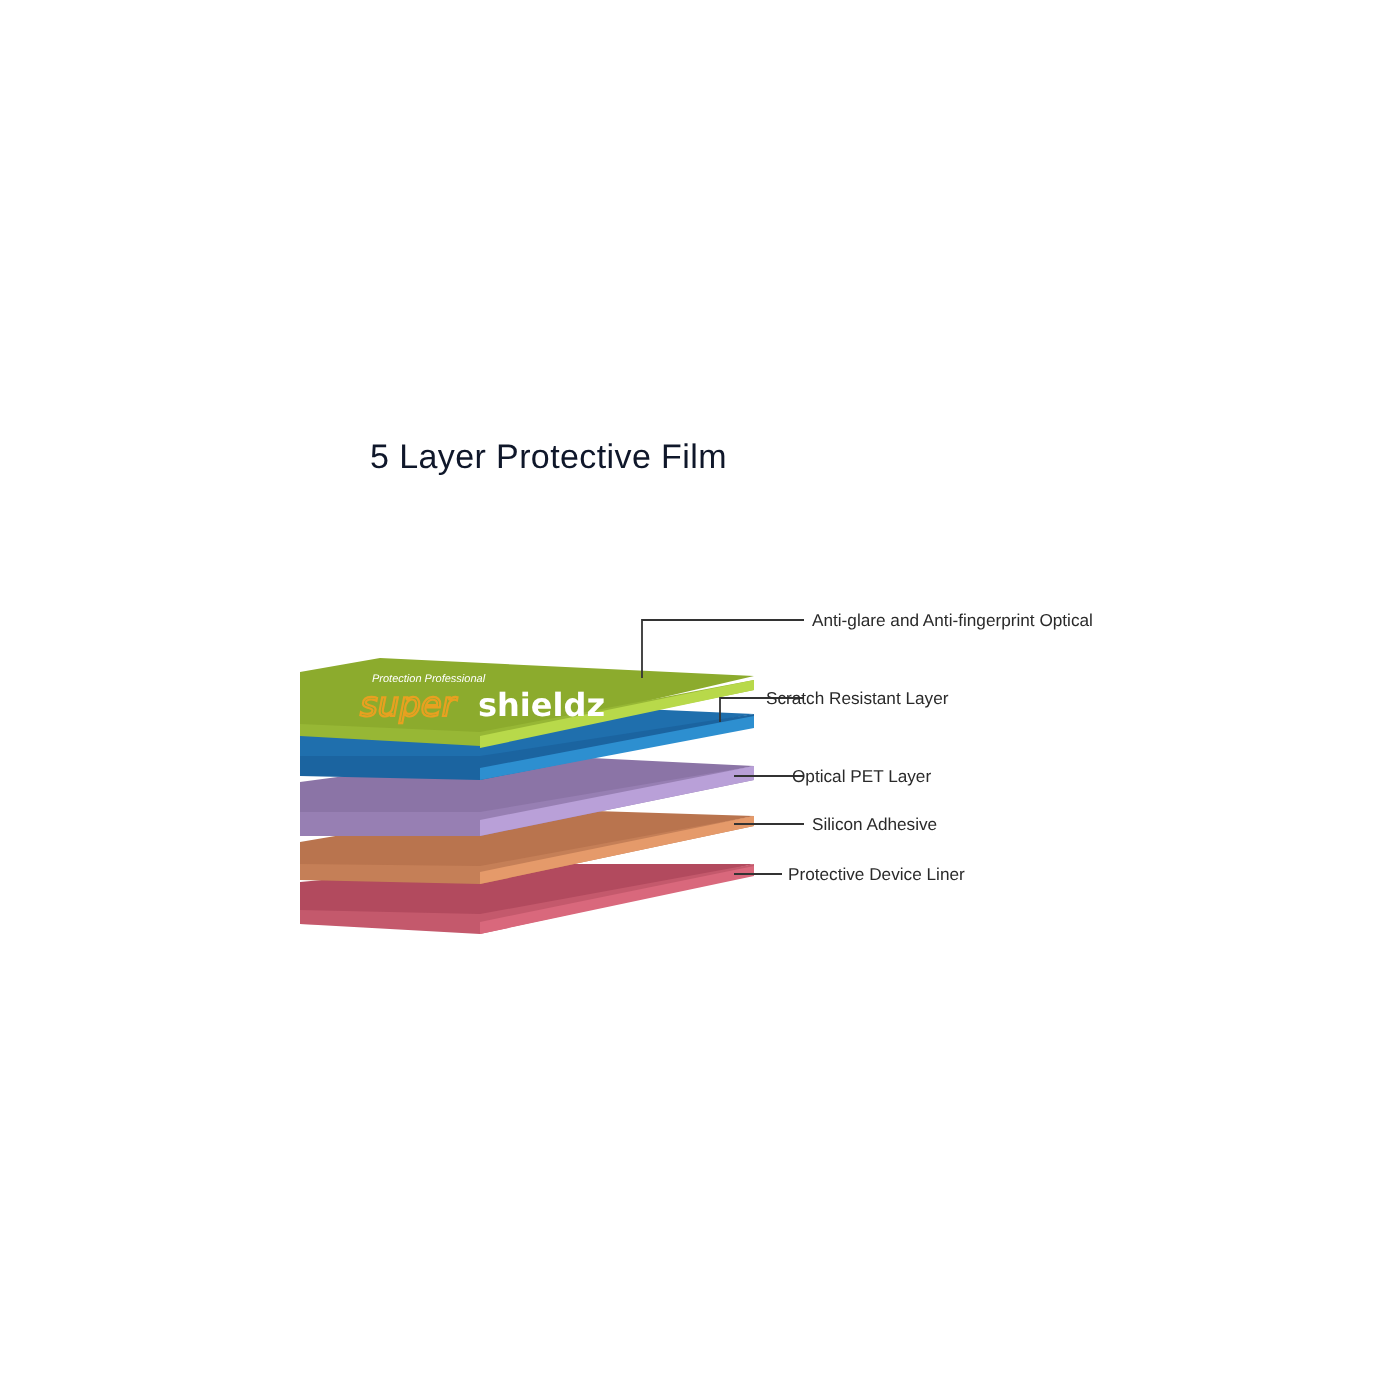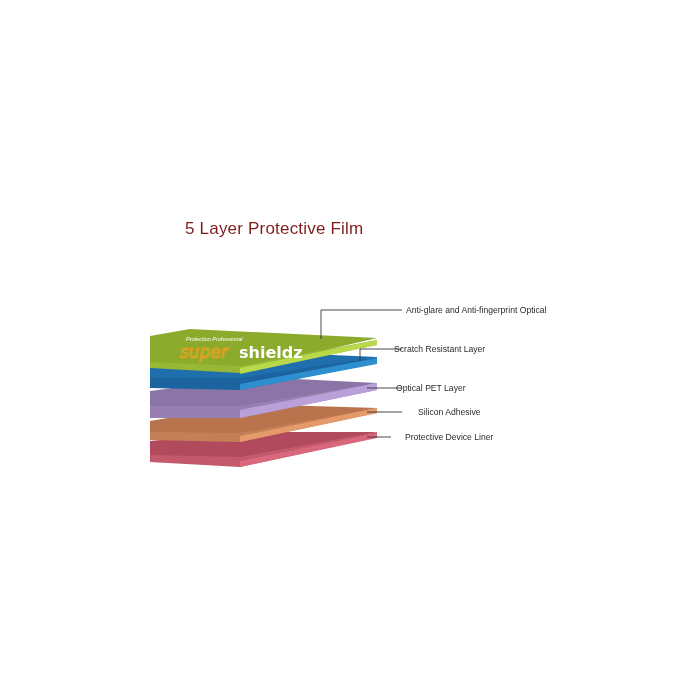--- a/index.html
+++ b/index.html
@@ -1,17 +1,17 @@
 <!DOCTYPE html>
 <html><head>
 <meta charset="utf-8">
 <style>
   html, body { margin: 0; padding: 0; background: #ffffff; }
   body { width: 700px; height: 700px; position: relative; overflow: hidden; font-family: "Liberation Sans", sans-serif; }
-  .title { position: absolute; left: 185px; top: 219px; font-size: 17px; color: #7f1d1d; letter-spacing: 0.2px; }
+  .title { position: absolute; left: 185px; top: 219px; font-size: 17px; color: #0f172a; letter-spacing: 0.2px; }
   .diagram { position: absolute; left: 0; top: 0; width: 700px; height: 700px; }
   .label { position: absolute; font-size: 8.6px; color: #2a2a2a; white-space: nowrap; }
 </style>
 </head>
 <body>
 
 <div class="title">5 Layer Protective Film</div>
 
 <svg class="diagram" viewBox="0 0 700 700" xmlns="http://www.w3.org/2000/svg">
 
@@ -54,16 +54,16 @@
   </g>
 
   <g>
     <text x="186" y="341" font-size="5.5" fill="#ffffff" font-family="Liberation Sans, sans-serif" font-style="italic">Protection Professional</text>
     <text x="180" y="358" font-size="17" fill="none" stroke="#e8a020" stroke-width="1.1" font-family="DejaVu Sans, sans-serif" font-style="italic">super</text>
     <text x="239" y="358" font-size="16" fill="#ffffff" font-family="DejaVu Sans, sans-serif" font-weight="bold">shieldz</text>
   </g>
 </svg>
 
 <div class="label" style="left:406px; top:305px;">Anti-glare and Anti-fingerprint Optical</div>
-<div class="label" style="left:394px; top:344px;">Scratch Resistant Layer</div>
+<div class="label" style="left:383px; top:344px;">Scratch Resistant Layer</div>
 <div class="label" style="left:396px; top:383px;">Optical PET Layer</div>
-<div class="label" style="left:406px; top:407px;margin-left:12px;">Silicon Adhesive</div>
-<div class="label" style="left:394px; top:432px;margin-left:11px;">Protective Device Liner</div>
+<div class="label" style="left:406px; top:407px;">Silicon Adhesive</div>
+<div class="label" style="left:394px; top:432px;">Protective Device Liner</div>
 
 </body></html>

